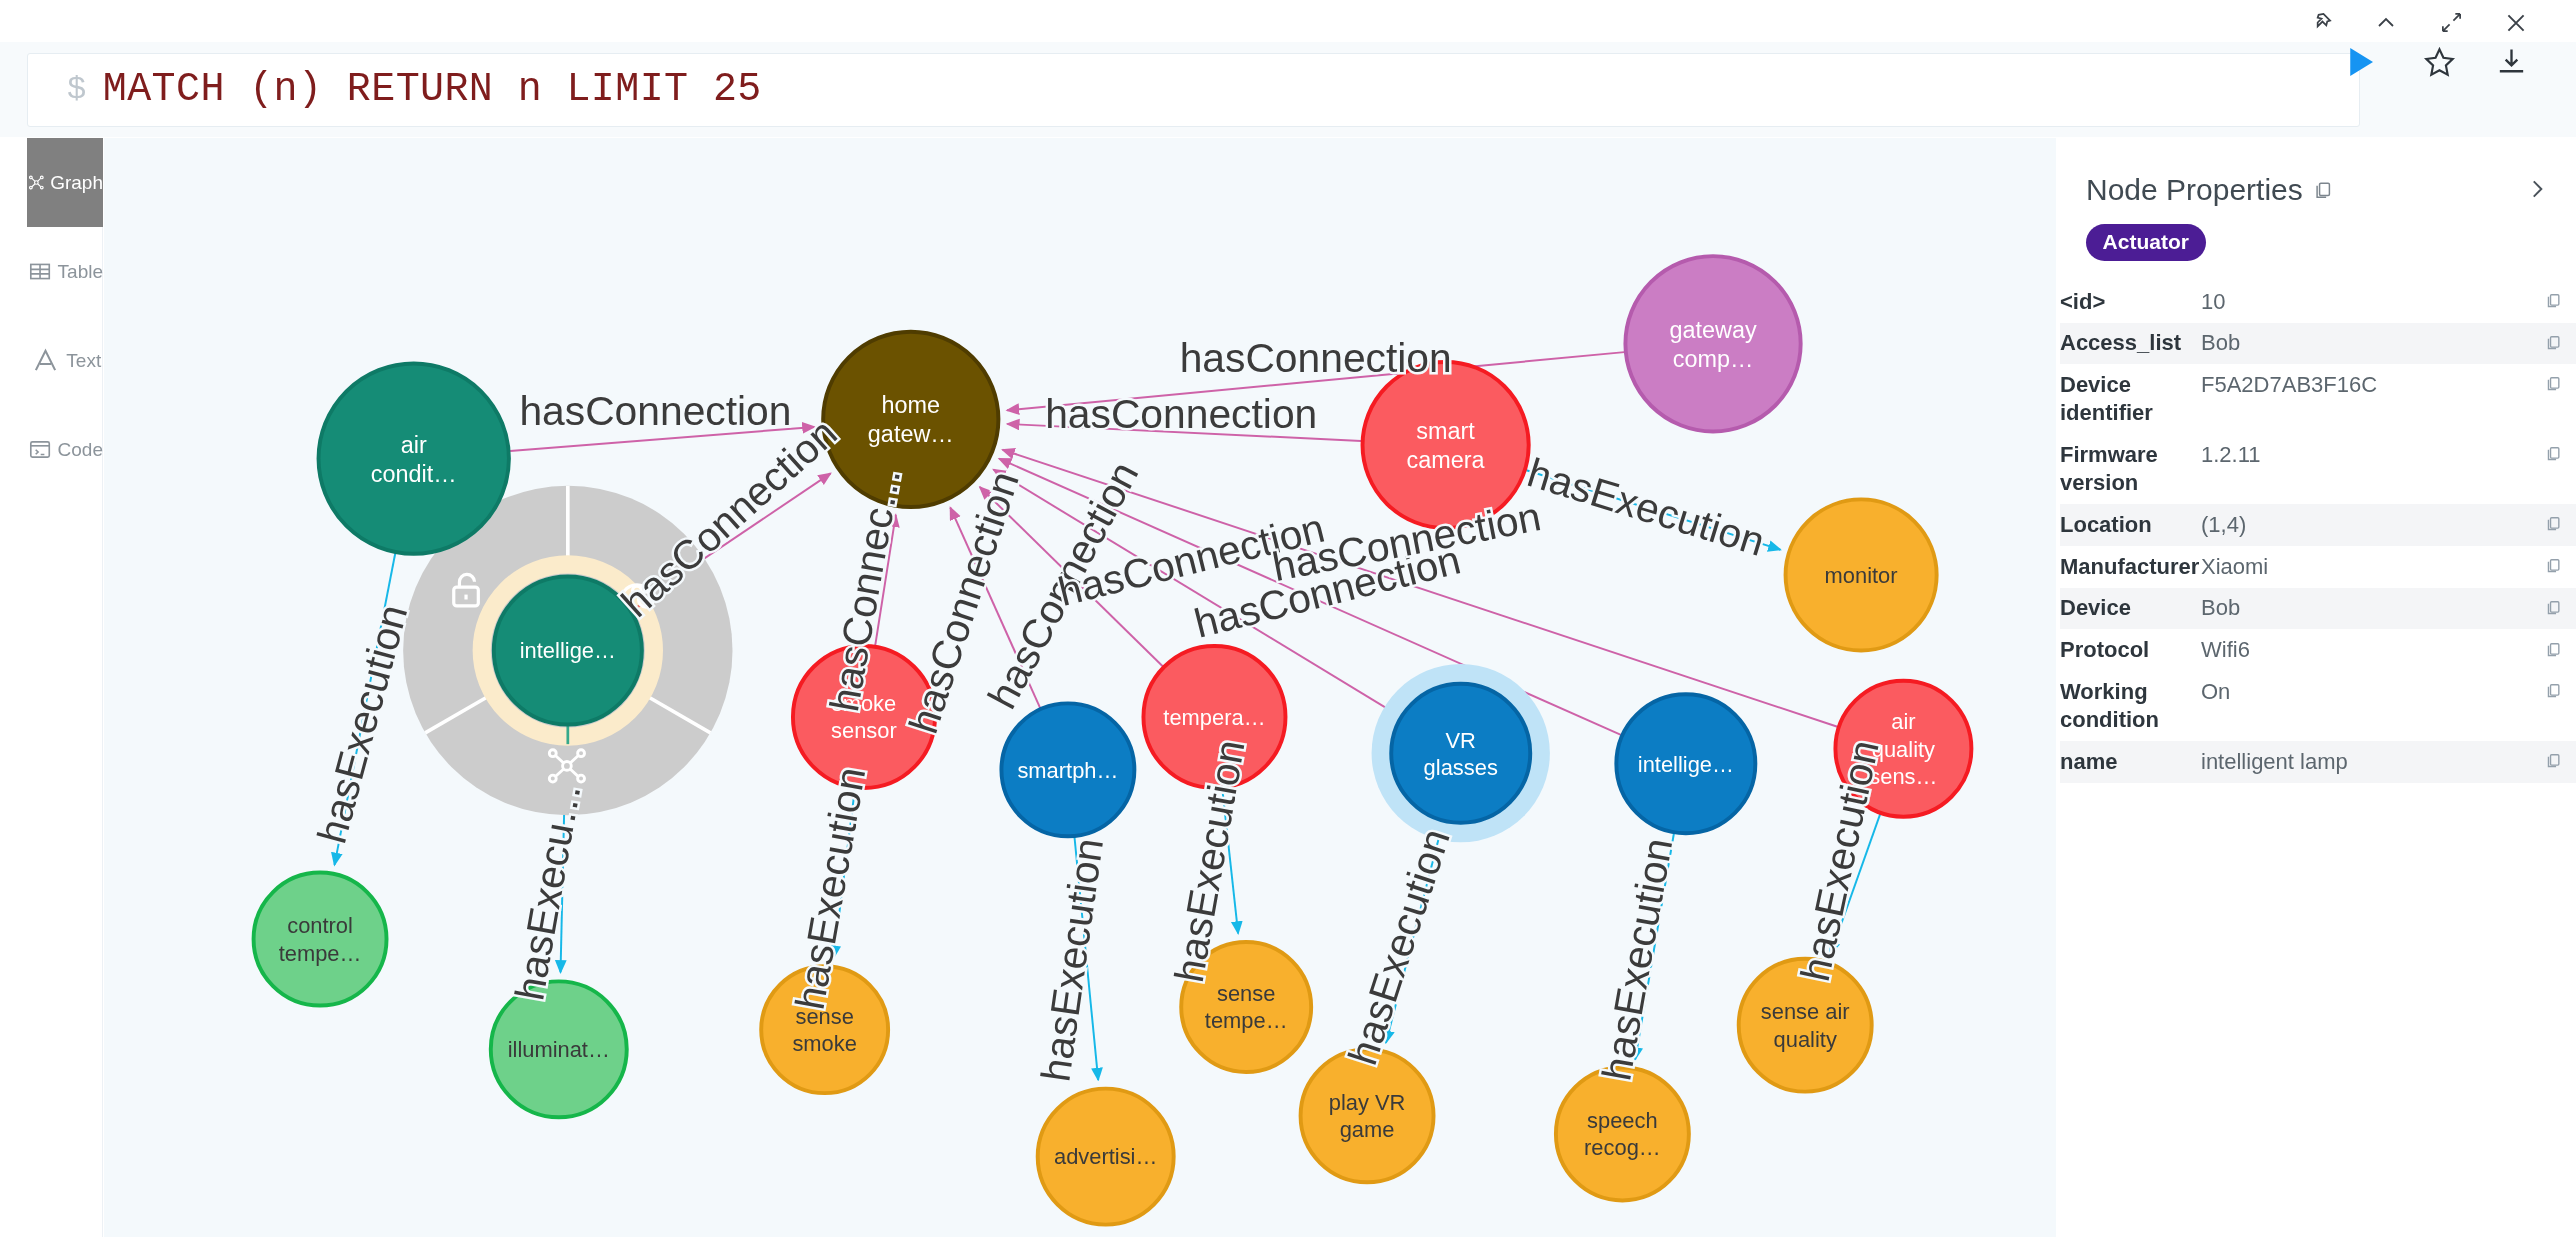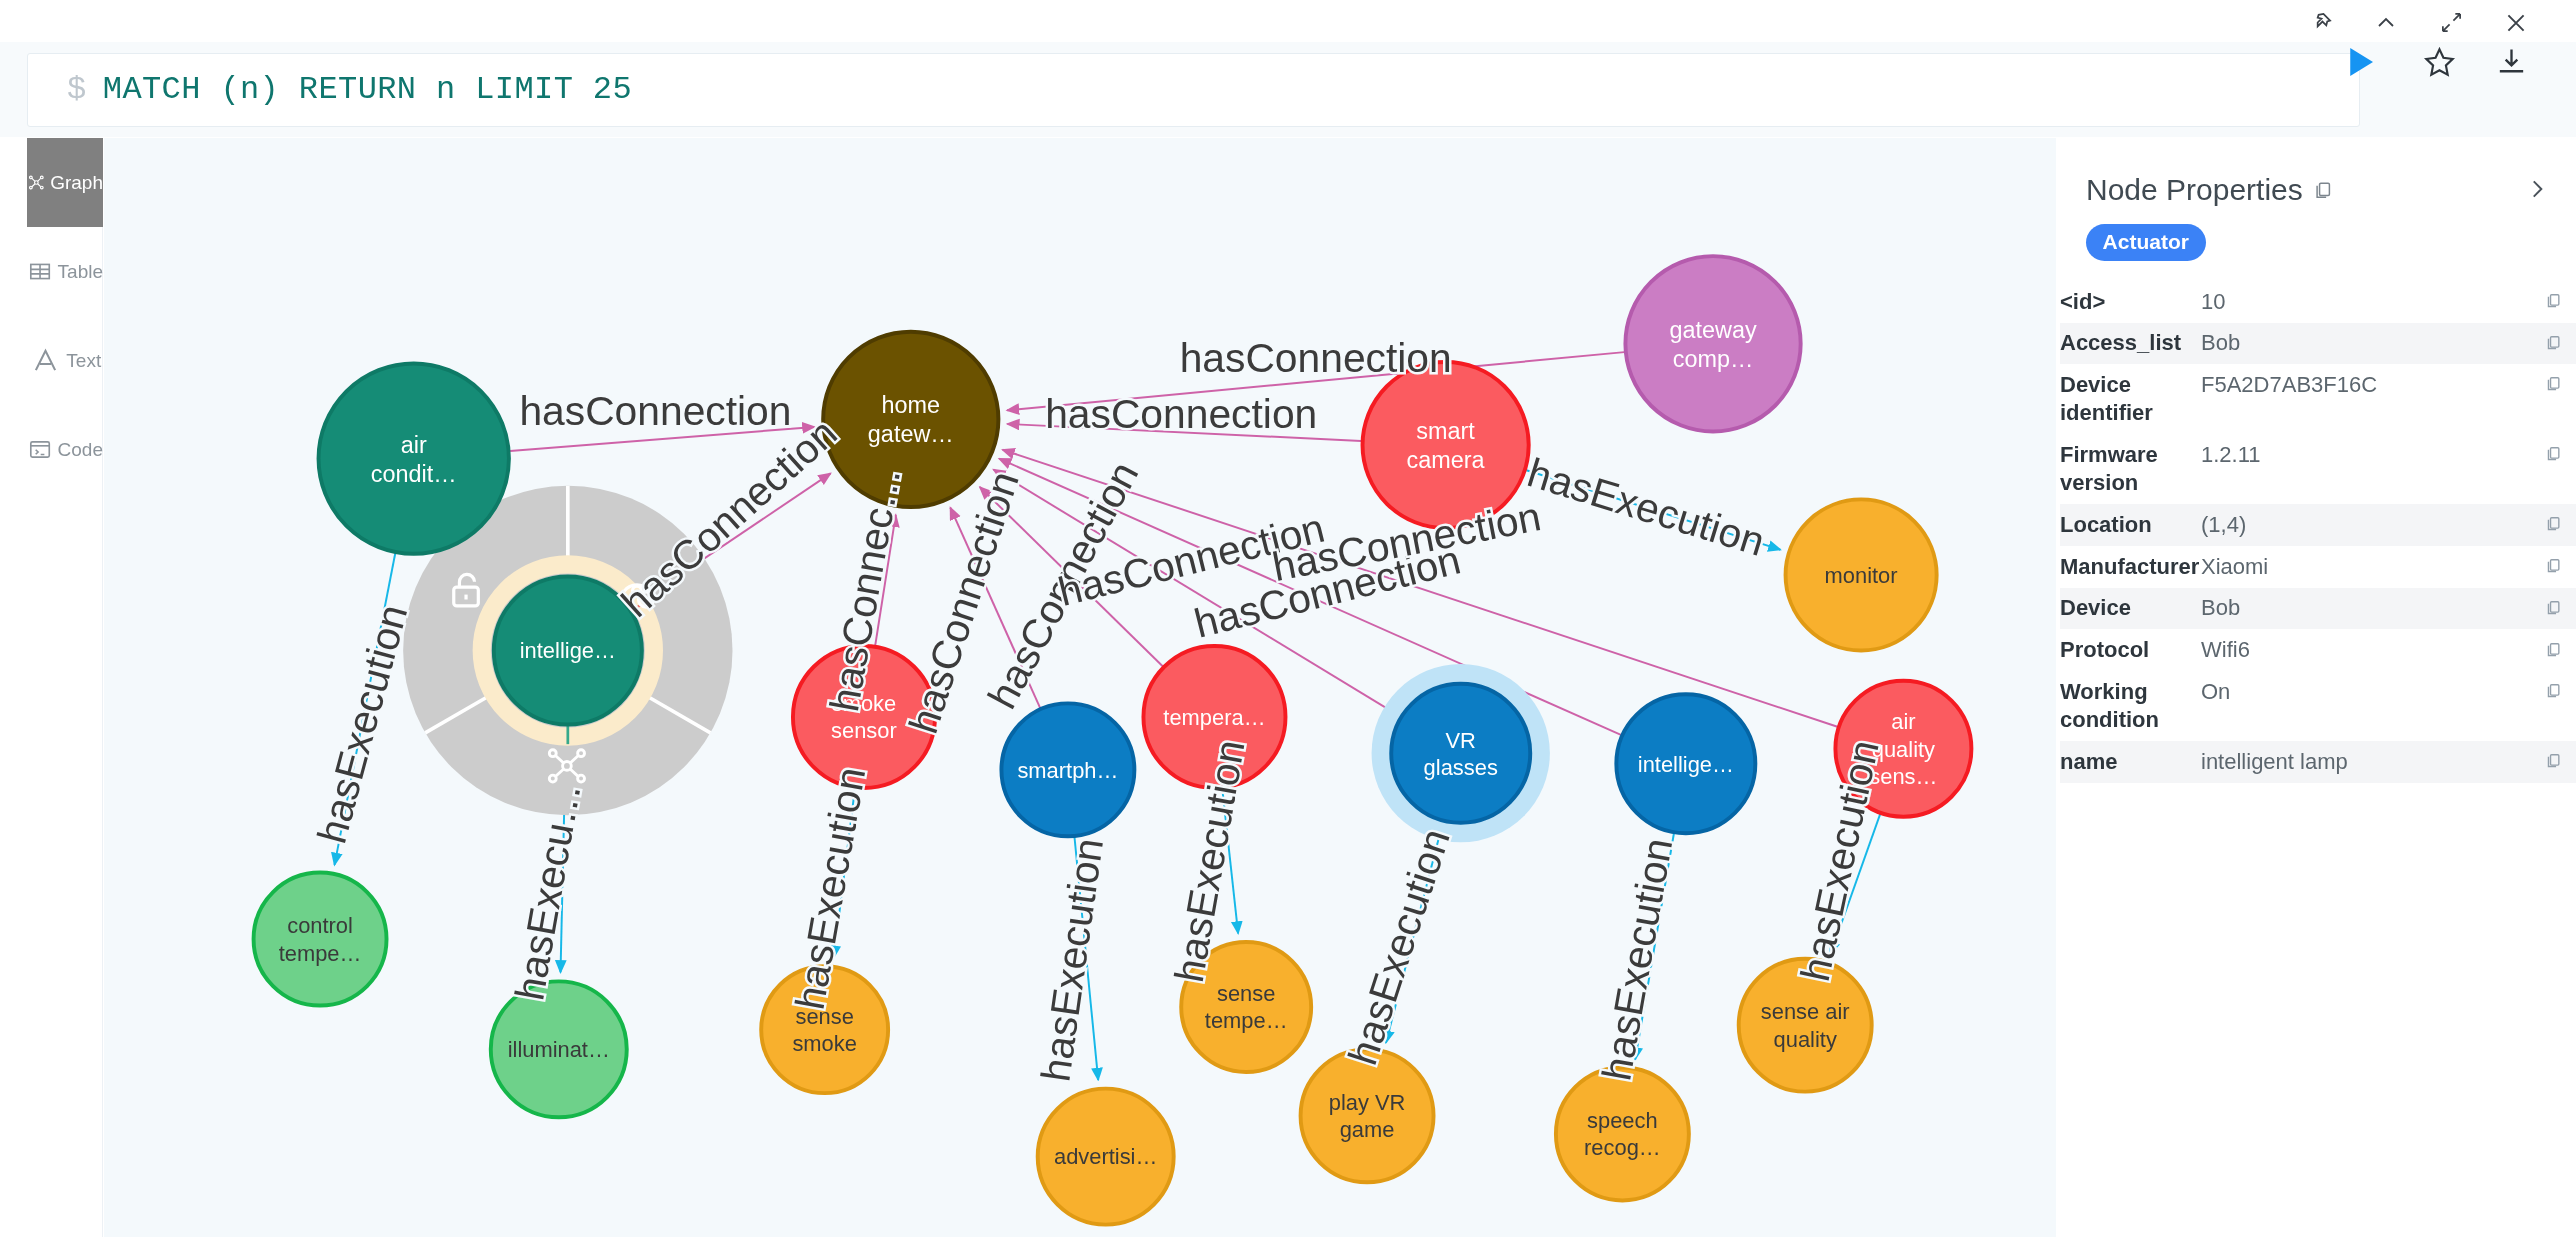--- a/index.html
+++ b/index.html
@@ -26,21 +26,21 @@
     position: absolute; left: 0; top: 42px; width: 2576px; height: 95px;
     background: #F7FAFC;
     display: flex; align-items: center;
   }
   .editorbox {
     position:absolute; left: 27px; top: 10.6px; width: 2333px; height: 74px;
     background:#ffffff; border:0.8px solid #E6EDF2; border-radius: 3px;
     display:flex; align-items:center; padding-left: 39px;
   }
   .prompt { color:#BFC7CE; font-family:"Liberation Mono", monospace; font-size:32px; margin-right:16.6px; }
-  .querytext { color:#0f766e; font-family:"Liberation Mono", monospace; font-size:32px; letter-spacing:0.4px; }
+  .querytext { color:#7f1d1d; font-family:"Liberation Mono", monospace; font-size:40px; letter-spacing:0.4px; }
   .runbtn { position:absolute; left:2333px; top:36px; width:51px; height:51px; display:flex; align-items:center; justify-content:center; cursor:pointer;}
   .editor-icn { position:absolute; top:39px; width:47px; height:47px; display:flex; align-items:center; justify-content:center; cursor:pointer; }
 
   
   .rail { position:absolute; left:27px; top:138px; width:76px; height:1099px; background:#ffffff; border-right:0.8px solid #EDF1F5;}
   .rail-item { width:76px; height:89px; display:flex; flex-direction:row; align-items:center; justify-content:center; gap:4.5px; cursor:pointer;}
   .rail-item.active { background:#808080; }
   .rail-item.active .rail-lbl, .rail-item.active svg { color:#ffffff; stroke:#ffffff; }
   .rail-lbl { font-size:19px; color:#8C949B; }
   .rail-item.active .rail-lbl { color:#fff; }
@@ -55,21 +55,21 @@
   .node-lbl { font-family:"Liberation Sans", sans-serif; font-weight:400; text-anchor:middle; }
   .rel-lbl { font-family:"Liberation Sans", sans-serif; font-size:27px; fill:#3B3B3B; text-anchor:middle;}
 
   
   .panel { position:absolute; left:2060px; top:150px; width:516px; height:1099px; background:#ffffff; }
   .panel-head { display:flex; align-items:center; padding:23px 26px 0 26px; }
   .panel-title { font-size:30px; color:#404A52; }
   .panel-copy { margin-left:10.6px; display:flex; align-items:center; cursor:pointer; }
   .panel-chevron { margin-left:auto; cursor:pointer; }
   .badge-row { padding:16.6px 26px 12px 26px; }
-  .badge { display:inline-block; background:#3b82f6; color:#fff; font-size:21px; font-weight:bold;
+  .badge { display:inline-block; background:#4c1d95; color:#fff; font-size:21px; font-weight:bold;
            border-radius:19.7px; padding:6.8px 16.6px;text-align:center; }
   table.props { width:100%; border-collapse:collapse; margin-top:7.6px; }
   table.props td { font-size:22px; padding:6.8px 0 6.8px 0; vertical-align:top; line-height:1.28; }
   td.k { width:141px; padding-left:26px; font-weight:bold; color:#2E363D; }
   td.v { color:#5C666E; padding-right:7.6px;margin-left:24px; }
   td.c { width:45px; text-align:center; }
   tr.alt { background:#F4F5F7; }
   .copyicn { cursor:pointer; display:inline-block; }
 </style>
 </head>

